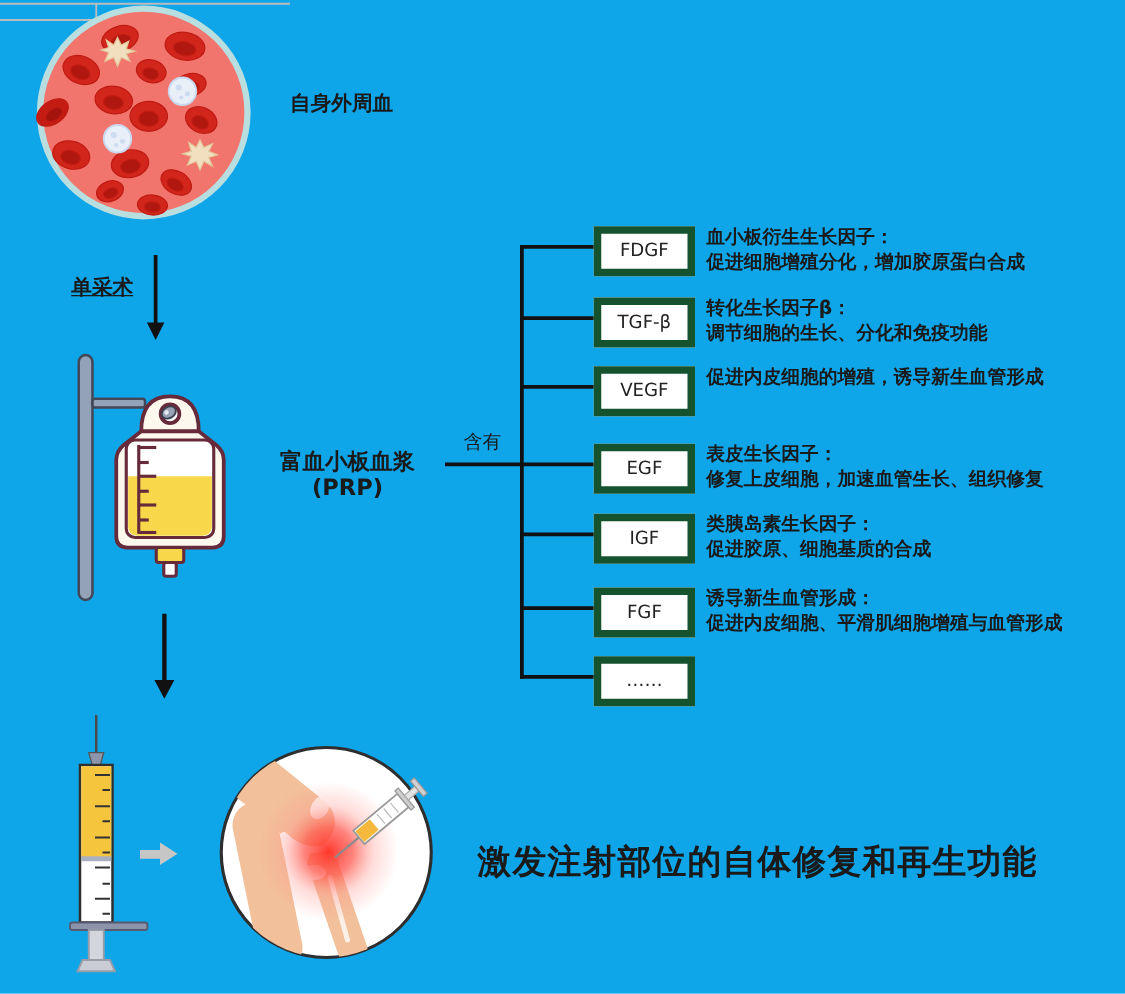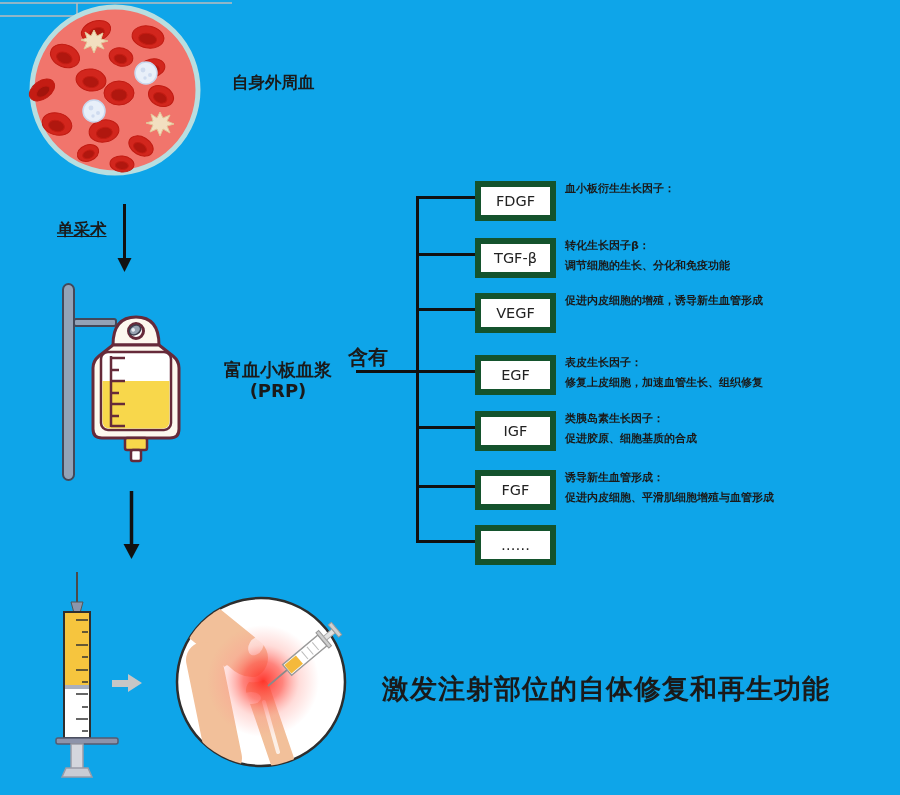--- a/index.html
+++ b/index.html
@@ -3,27 +3,27 @@
 <meta charset="utf-8">
 <style>
   html,body{margin:0;padding:0;background:#fff;}
   #stage{position:relative;width:900px;height:795px;background:#0ea5e9;overflow:hidden;
          font-family:"DejaVu Sans","Liberation Sans",sans-serif;color:#1a1a1a;}
   svg.scene{position:absolute;left:0;top:0;width:900px;height:795px;}
   .lbl{position:absolute;white-space:nowrap;}
   .lbl-peripheral{left:232px;top:72px;font-size:16.5px;font-weight:600;}
   .lbl-apheresis{left:57px;top:219px;font-size:16.5px;font-weight:600;text-decoration:underline;}
   .lbl-prp{left:218px;top:359px;width:120px;text-align:center;font-size:18px;font-weight:700;line-height:21px;}
-  .lbl-contains{left:348px;top:344px;font-size:20px;font-weight:700;}
+  .lbl-contains{left:371px;top:344px;font-size:15px;font-weight:400;}
   .lbl-conclusion{left:382px;top:671px;font-size:27px;font-weight:700;letter-spacing:1px;}
   .gf-row{position:absolute;left:475px;width:420px;height:33px;}
   .gf-box{position:absolute;left:0;top:0;width:69px;height:28px;border:6px solid #14532d;
           background:#fff;display:flex;align-items:center;justify-content:center;
           font-size:14.5px;color:#222;}
-  .gf-desc{position:absolute;left:90px;top:-2px;white-space:nowrap;font-size:11px;
+  .gf-desc{position:absolute;left:90px;top:-2px;white-space:nowrap;font-size:15px;
            font-weight:600;line-height:20px;}
 </style>
 </head>
 <body>
 
 <div id="stage">
 
   <svg class="scene" viewBox="0 0 900 795">
     <defs>
       <radialGradient id="glowGrad" gradientUnits="userSpaceOnUse" cx="263" cy="681" r="56">
@@ -235,20 +235,21 @@
   </div>
   <div class="lbl lbl-contains">含有</div>
   <div class="lbl lbl-conclusion">激发注射部位的自体修复和再生功能</div>
 
   <div class="gf-row" style="top:181px">
     <div class="gf-box">
         <span>FDGF</span>
       </div>
     <div class="gf-desc">
       <div>血小板衍生生长因子：</div>
+      <div>促进细胞增殖分化，增加胶原蛋白合成</div>
     </div>
   </div>
   <div class="gf-row" style="top:238px">
     <div class="gf-box">
         <span>TGF-β</span>
       </div>
     <div class="gf-desc">
       <div>转化生长因子β：</div>
       <div>调节细胞的生长、分化和免疫功能</div>
     </div>

